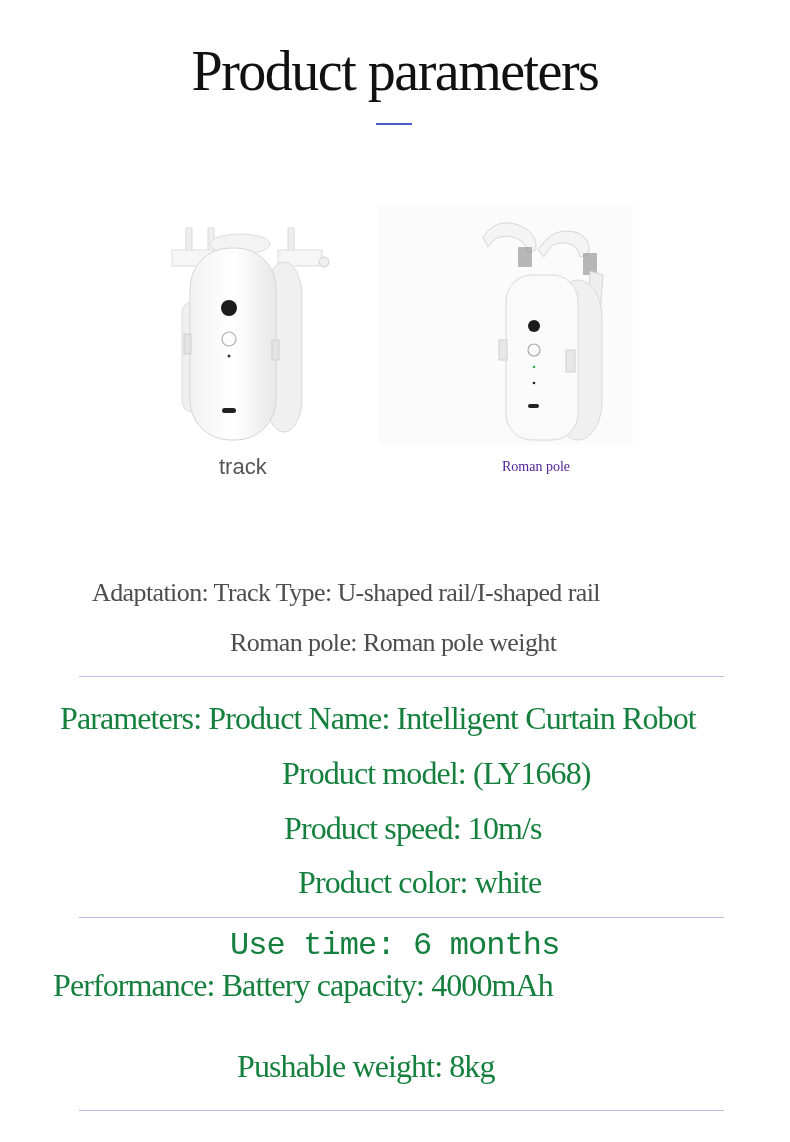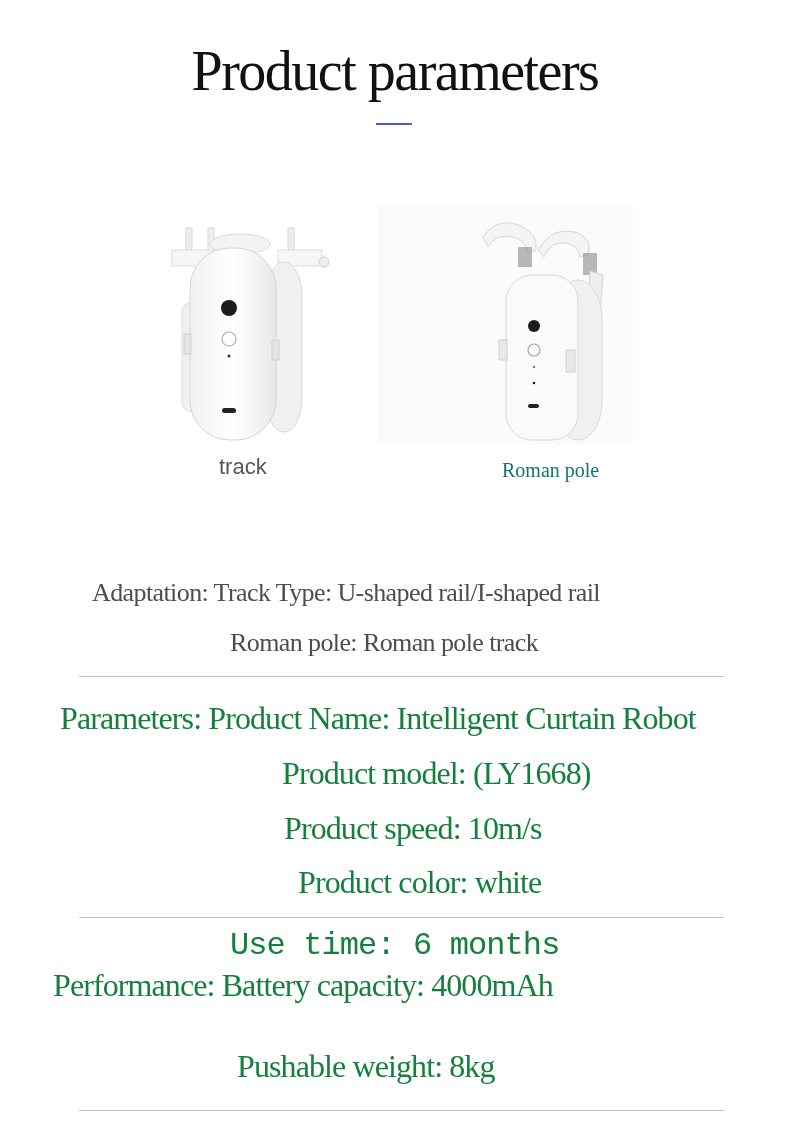--- a/index.html
+++ b/index.html
@@ -5,21 +5,21 @@
   html, body { margin: 0; padding: 0; background: #ffffff; }
   body { width: 790px; height: 1142px; position: relative; overflow: hidden;
          font-family: "Liberation Serif", "DejaVu Serif", serif; color: #4a4a4a; }
   .abs { position: absolute; text-align: center; }
   .title { left: 0; width: 790px; top: 36px; text-align: center; font-size: 56px; color: #111111;
            letter-spacing: -1.5px; line-height: 70px; }
   .title-underline { left: 376px; top: 123px; width: 36px; height: 2px; background: #4a5bc7; }
 
   .product { width: 150px; height: 220px; }
   .prod-label-sans { font-family: "Liberation Sans", "DejaVu Sans", sans-serif; font-size: 22px; color: #555; }
-  .prod-label-serif { font-size: 20px; color: #0f766e; }
+  .prod-label-serif { font-size: 14px; color: #4c1d95; }
 
   .line { font-size: 26px; letter-spacing: -0.6px; color: #4d4d4d; white-space: nowrap; line-height: 34px; }
   .line-big { font-size: 32px; letter-spacing: -0.9px; color: #15803d; white-space: nowrap; line-height: 40px; }
   .sep { left: 79px; width: 645px; height: 1px; background: #b7c0e0; }
 </style>
 </head>
 <body>
 
 <div class="abs title">Product parameters</div>
 <div class="abs title-underline"></div>
@@ -74,21 +74,21 @@
     <circle cx="156" cy="162" r="1.3" fill="#2db34a"></circle>
     <circle cx="156" cy="178" r="1.3" fill="#222"></circle>
     <rect x="150" y="199" width="11" height="4" rx="2" fill="#222"></rect>
     <rect x="188" y="145" width="9" height="22" fill="#e8e8e8" stroke="#cfcfcf"></rect>
     <rect x="121" y="135" width="8" height="20" fill="#e8e8e8" stroke="#cfcfcf"></rect>
   </svg>
 </div>
 <div class="abs prod-label-serif" style="left:502px; top:459px;">Roman pole</div>
 
 <div class="abs line" style="left:92px; top:576px;">Adaptation: Track Type: U-shaped rail/I-shaped rail</div>
-<div class="abs line" style="left:230px; top:626px;">Roman pole: Roman pole track</div>
+<div class="abs line" style="left:230px; top:626px;">Roman pole: Roman pole weight</div>
 <div class="abs sep" style="top:676px;"></div>
 
 <div class="abs line-big" style="left:60px; top:698px;">Parameters: Product Name: Intelligent Curtain Robot</div>
 <div class="abs line-big" style="left:282px; top:753px;">Product model: (LY1668)</div>
 <div class="abs line-big" style="left:284px; top:808px;">Product speed: 10m/s</div>
 <div class="abs line-big" style="left:298px; top:862px;">Product color: white</div>
 <div class="abs sep" style="top:917px;"></div>
 
 <div class="abs line-big" style="left:53px; top:923px;margin-top:42px;">Performance: Battery capacity: 4000mAh</div>
 <div class="abs line-big" style="left:230px; top:926px;font-family:Liberation Mono, monospace;">Use time: 6 months</div>

